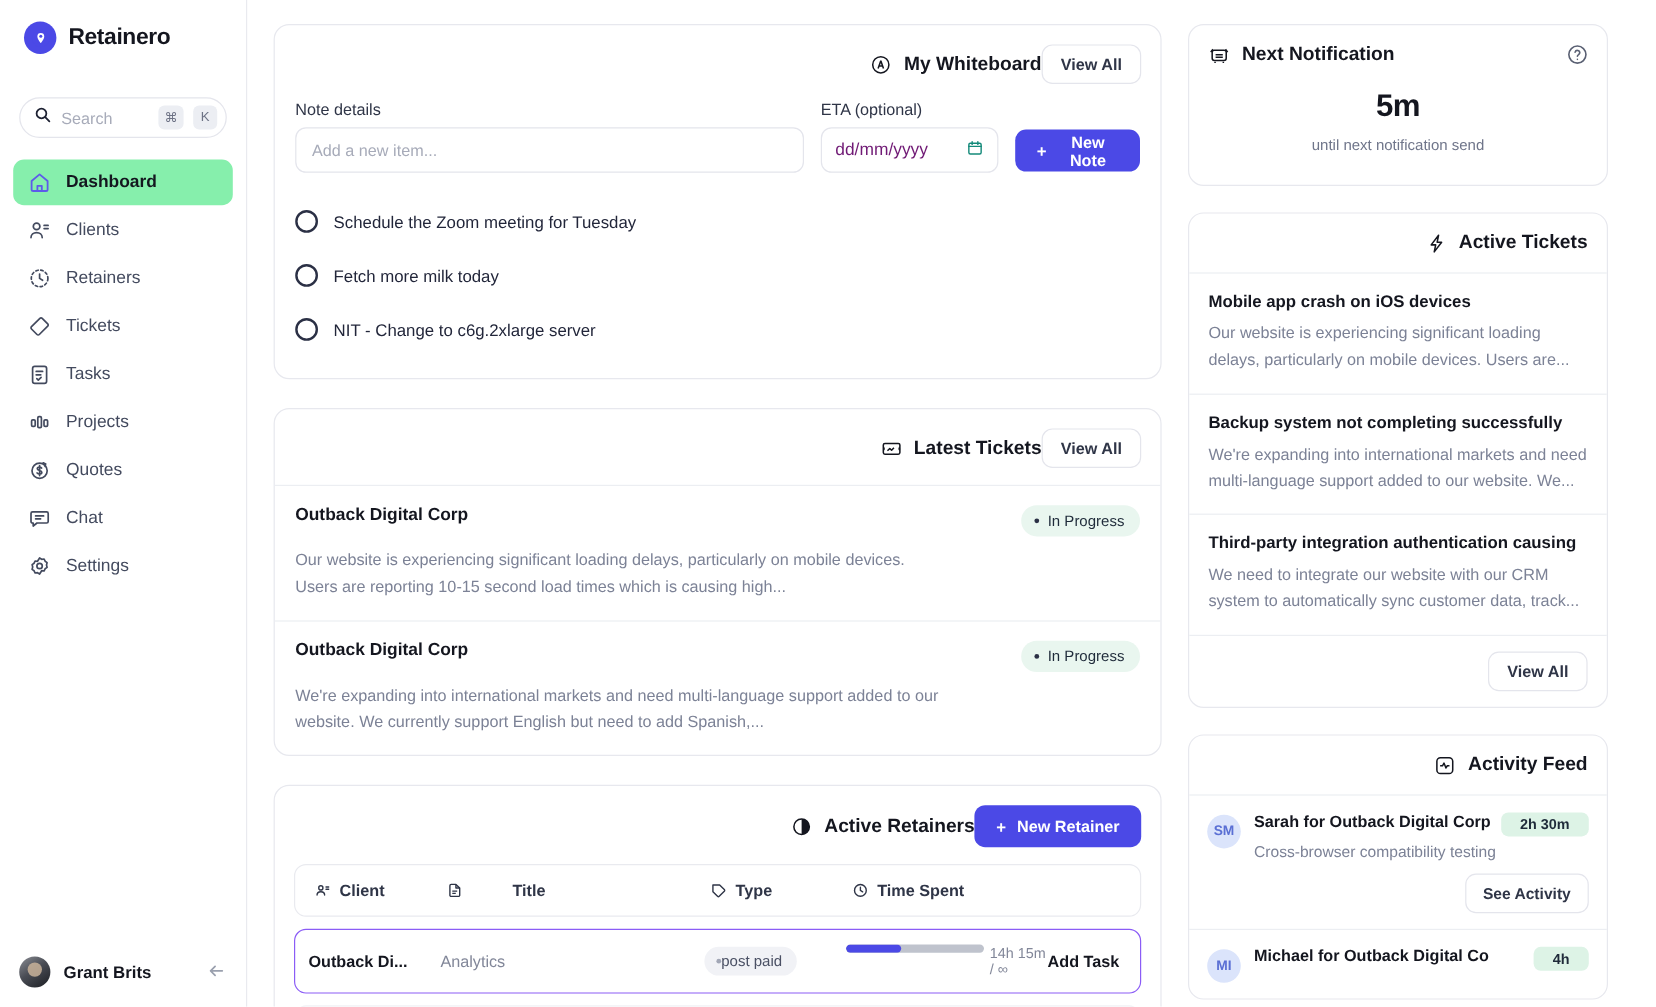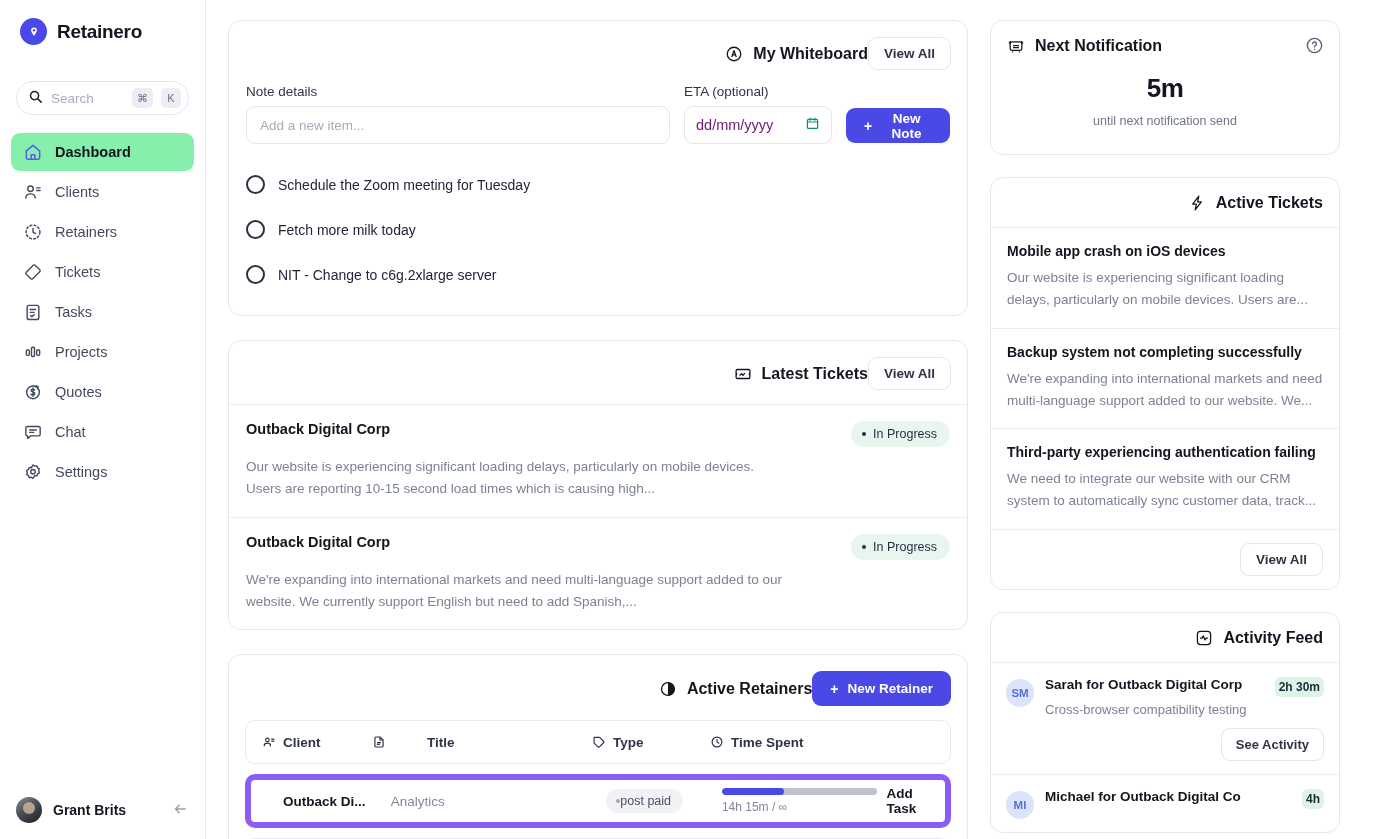--- a/index.html
+++ b/index.html
@@ -147,33 +147,33 @@
   .ret-table { padding: 0 16px 14px 16px; display: flex; flex-direction: column; gap: 10px; }
   .ret-head {
     border: 1px solid #e9eaef; border-radius: 10px; height: 44px;
     display: flex; align-items: center; padding: 0 0 0 16px;
   }
   .ret-col { display: flex; align-items: center; gap: 7px; font-size: 13.5px; font-weight: 600; color: #2f3547; }
   .ret-col .col-ico { width: 14px; height: 14px; flex: 0 0 14px; display: block; }
   .c-client { width: 110px; } .c-title { width: 220px; gap: 41px; }
   .c-type { width: 118px; } .c-time { width: 150px; }
   .ret-row {
-    border: 6px solid #8b5cf6; border-radius: 10px; height: 54px;
-    display: flex; align-items: center; padding: 0 0 0 32px;
+    border: 1px solid #8b5cf6; border-radius: 10px; height: 54px;
+    display: flex; align-items: center; padding: 0 0 0 11px;
   }
   .rv-client { width: 110px; font-size: 13.5px; font-weight: 700; color: #14161f; }
   .rv-title { width: 220px; font-size: 13.5px; color: #8287996; color: #828799; }
   .rv-type { width: 118px; }
   .badge-type {
     background: #f1f2f6; color: #4a5064; border-radius: 13px;
     font-size: 12.5px; font-weight: 500; padding: 5px 12px 5px 10px;
     display: inline-flex; align-items: center; gap: 0;
   }
   .badge-type .dot { width: 4px; height: 4px; border-radius: 50%; background: #a2a7b6; }
-  .rv-time { width: 168px; display: flex; flex-direction: column; gap: 5px; justify-content: center; }
+  .rv-time { width: 168px; display: flex; flex-direction: row; gap: 5px; justify-content: center; }
   .pbar { width: 155px; height: 7px; border-radius: 4px; background: #bfc3cd; overflow: hidden; }
   .pbar > i { display: block; height: 100%; background: #4b49e6; border-radius: 4px; }
   .ptext { font-size: 12px; color: #8287996; color: #828799; }
   .rv-action { font-size: 13.5px; font-weight: 700; color: #14161f; cursor: pointer; }
   .ret-row-partial { border: 1px solid #e9eaef; border-radius: 10px; height: 54px; }
 
   
   .notif-card { padding: 0; }
   .notif-head { display: flex; align-items: center; justify-content: space-between; padding: 15px 15px 0 16px; }
   .help-ico { width: 19px; height: 19px; display: block; cursor: pointer; }
@@ -190,21 +190,21 @@
   .af-avatar {
     width: 28px; height: 28px; border-radius: 50%; background: #dbe4fb;
     color: #5a6fd4; font-size: 11.5px; font-weight: 700;
     display: flex; align-items: center; justify-content: center; flex: 0 0 28px; margin-top: 2px;
   }
   .af-body { flex: 1; min-width: 0; }
   .af-line1 { display: flex; align-items: flex-start; justify-content: space-between; gap: 8px; }
   .af-who { font-size: 13.5px; font-weight: 700; color: #14161f; }
   .af-dur {
     background: #ddf3e6; color: #1f2b3a; border-radius: 6px;
-    font-size: 12px; font-weight: 600; padding: 3px 4px; white-space: nowrap;
+    font-size: 12px; font-weight: 600; padding: 3px 16px; white-space: nowrap;
   }
   .af-what { margin-top: 5px; font-size: 13px; color: #7c8296; }
   .af-act { margin-top: 11px; display: flex; justify-content: flex-end; }
   .btn-see {
     border: 1px solid #e4e5ec; background: #fff; border-radius: 9px;
     height: 33px; padding: 0 14px; font-size: 13px; font-weight: 700;
     color: #2f3547; cursor: pointer; font-family: "Liberation Sans", sans-serif;
   }
 </style>
 </head>
@@ -562,21 +562,21 @@
 
         <div class="at-row">
           <div class="at-title">Mobile app crash on iOS devices</div>
           <div class="at-desc">Our website is experiencing significant loading delays, particularly on mobile devices. Users are...</div>
         </div>
         <div class="at-row">
           <div class="at-title">Backup system not completing successfully</div>
           <div class="at-desc">We're expanding into international markets and need multi-language support added to our website. We...</div>
         </div>
         <div class="at-row">
-          <div class="at-title">Third-party experiencing authentication failing</div>
+          <div class="at-title">Third-party integration authentication causing</div>
           <div class="at-desc">We need to integrate our website with our CRM system to automatically sync customer data, track...</div>
         </div>
         <div class="at-foot">
           <button class="btn-outline">View All</button>
         </div>
       </section>
 
       <section class="card">
         <div class="card-head" style="padding-bottom:15px;">
           <div class="card-title">

